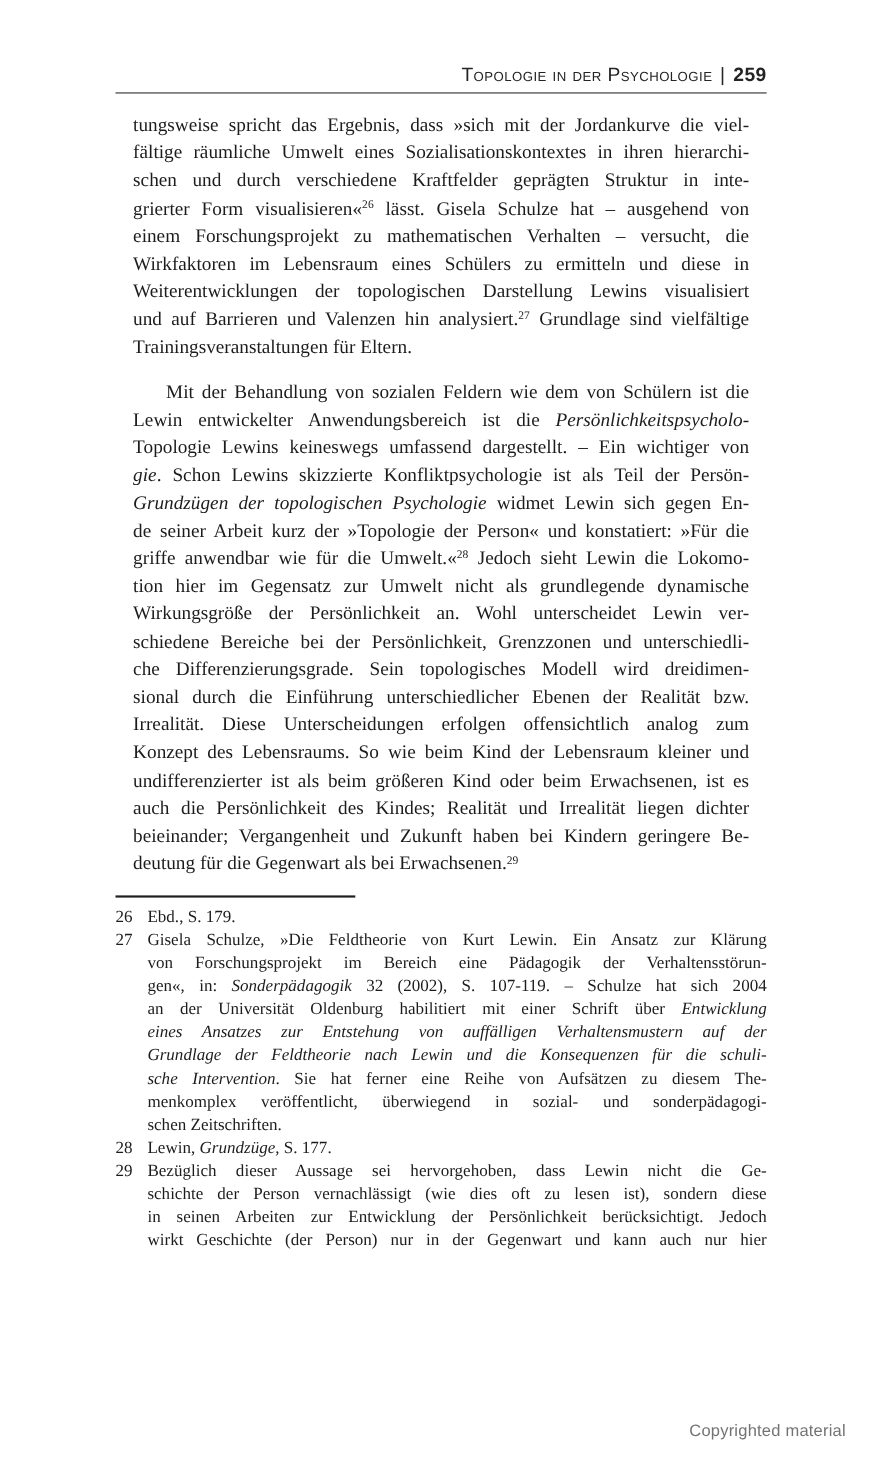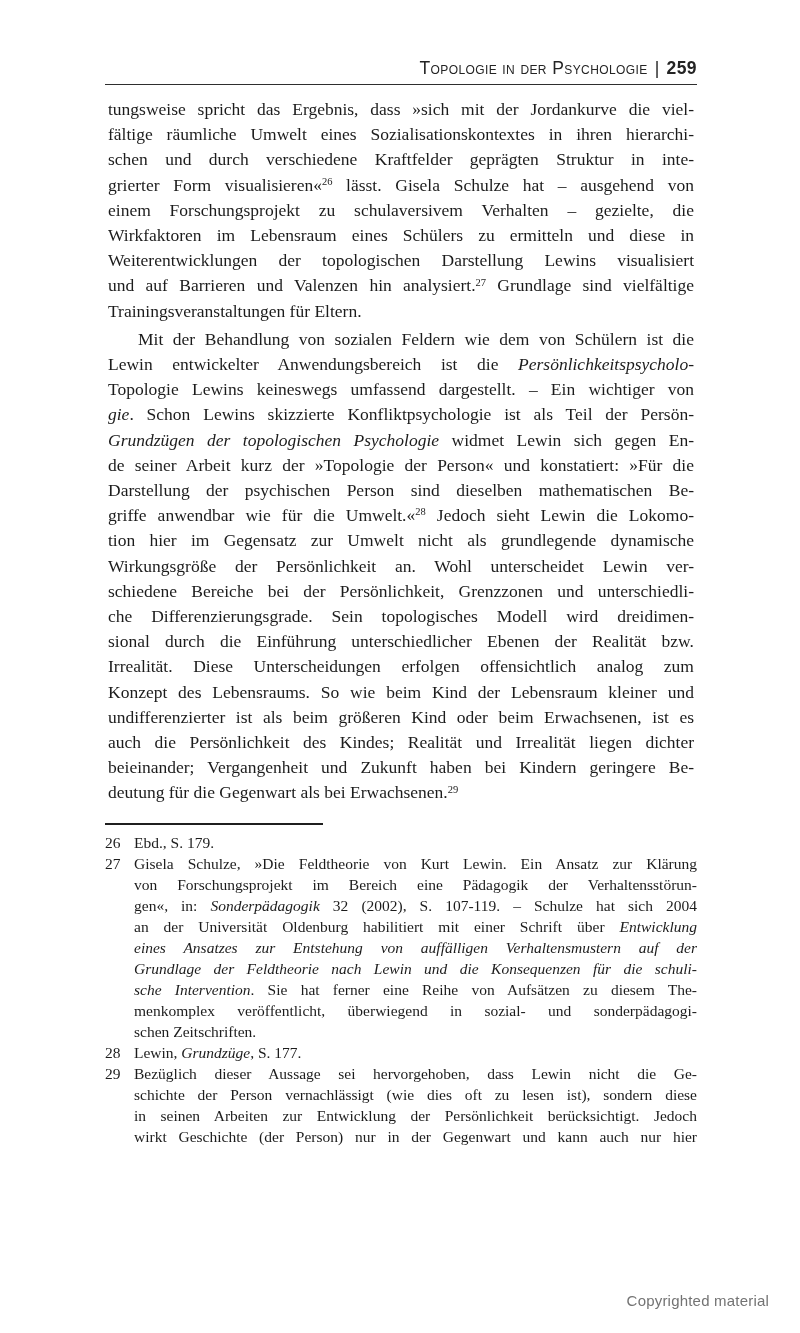--- a/index.html
+++ b/index.html
@@ -5,21 +5,21 @@
   html,body{margin:0;padding:0;background:#ffffff;}
   .page{position:relative;width:800px;height:1333px;background:#ffffff;
         font-family:"Liberation Serif",serif;color:#1c1c1c;overflow:hidden;}
   .content{position:absolute;left:105px;top:0;width:592px;}
   .running-head{margin-top:57px;text-align:right;font-family:"Liberation Sans",sans-serif;
         font-variant:small-caps;font-size:17.5px;letter-spacing:.4px;color:#242424;line-height:22px;}
   .head-sep{font-variant:normal;margin:0 7px;color:#242424;}
   .head-page{font-variant:normal;font-weight:700;font-size:17.5px;}
   .head-rule{border-top:1.6px solid #2e2e2e;margin-top:5px;height:0;}
   .body-text{margin-top:12px;font-size:17.5px;line-height:25.2px;}
-  .para{margin:3px;}
+  .para{margin:16px;}
   .tline{text-align:justify;text-align-last:justify;}
   .tline.tlast{text-align-last:left;}
   .tline.tindent{text-indent:30px;}
   .it{font-style:italic;}
   sup{font-size:.6em;line-height:0;position:relative;top:-.55em;vertical-align:baseline;}
   .fn-rule{width:218px;border-top:2px solid #1f1f1f;margin-top:17px;height:0;}
   .footnotes{margin-top:7px;font-size:15.5px;line-height:21px;}
   .footnote{display:flex;}
   .fn-num{flex:0 0 29px;width:29px;}
   .fn-text{flex:1;min-width:0;}
@@ -34,34 +34,33 @@
     <div class="running-head">
       <span class="head-title">Topologie in der Psychologie</span><span class="head-sep">|</span><span class="head-page">259</span>
     </div>
     <div class="head-rule"></div>
     <div class="body-text" id="body-text">
         <div class="para">
           <div class="tline"><span>tungsweise spricht das Ergebnis, dass »sich mit der Jordankurve die viel-</span></div>
           <div class="tline"><span>fältige räumliche Umwelt eines Sozialisationskontextes in ihren hierarchi-</span></div>
           <div class="tline"><span>schen und durch verschiedene Kraftfelder geprägten Struktur in inte-</span></div>
           <div class="tline"><span>grierter Form visualisieren«</span><sup>26</sup><span> lässt. Gisela Schulze hat – ausgehend von</span></div>
-          <div class="tline"><span>einem Forschungsprojekt zu schulaversivem Verhalten – gezielte, die</span></div>
+          <div class="tline"><span>einem Forschungsprojekt zu mathematischen Verhalten – versucht, die</span></div>
           <div class="tline"><span>Wirkfaktoren im Lebensraum eines Schülers zu ermitteln und diese in</span></div>
           <div class="tline"><span>Weiterentwicklungen der topologischen Darstellung Lewins visualisiert</span></div>
           <div class="tline"><span>und auf Barrieren und Valenzen hin analysiert.</span><sup>27</sup><span> Grundlage sind vielfältige</span></div>
           <div class="tline tlast"><span>Trainingsveranstaltungen für Eltern.</span></div>
         </div>
         <div class="para">
           <div class="tline tindent"><span>Mit der Behandlung von sozialen Feldern wie dem von Schülern ist die</span></div>
           <div class="tline"><span>Lewin entwickelter Anwendungsbereich ist die </span><span class="it">Persönlichkeitspsycholo-</span></div>
           <div class="tline"><span>Topologie Lewins keineswegs umfassend dargestellt. – Ein wichtiger von</span></div>
           <div class="tline"><span class="it">gie</span><span>. Schon Lewins skizzierte Konfliktpsychologie ist als Teil der Persön-</span></div>
           <div class="tline"><span class="it">Grundzügen der topologischen Psychologie</span><span> widmet Lewin sich gegen En-</span></div>
           <div class="tline"><span>de seiner Arbeit kurz der »Topologie der Person« und konstatiert: »Für die</span></div>
-          <div class="tline"><span>Darstellung der psychischen Person sind dieselben mathematischen Be-</span></div>
           <div class="tline"><span>griffe anwendbar wie für die Umwelt.«</span><sup>28</sup><span> Jedoch sieht Lewin die Lokomo-</span></div>
           <div class="tline"><span>tion hier im Gegensatz zur Umwelt nicht als grundlegende dynamische</span></div>
           <div class="tline"><span>Wirkungsgröße der Persönlichkeit an. Wohl unterscheidet Lewin ver-</span></div>
           <div class="tline"><span>schiedene Bereiche bei der Persönlichkeit, Grenzzonen und unterschiedli-</span></div>
           <div class="tline"><span>che Differenzierungsgrade. Sein topologisches Modell wird dreidimen-</span></div>
           <div class="tline"><span>sional durch die Einführung unterschiedlicher Ebenen der Realität bzw.</span></div>
           <div class="tline"><span>Irrealität. Diese Unterscheidungen erfolgen offensichtlich analog zum</span></div>
           <div class="tline"><span>Konzept des Lebensraums. So wie beim Kind der Lebensraum kleiner und</span></div>
           <div class="tline"><span>undifferenzierter ist als beim größeren Kind oder beim Erwachsenen, ist es</span></div>
           <div class="tline"><span>auch die Persönlichkeit des Kindes; Realität und Irrealität liegen dichter</span></div>

